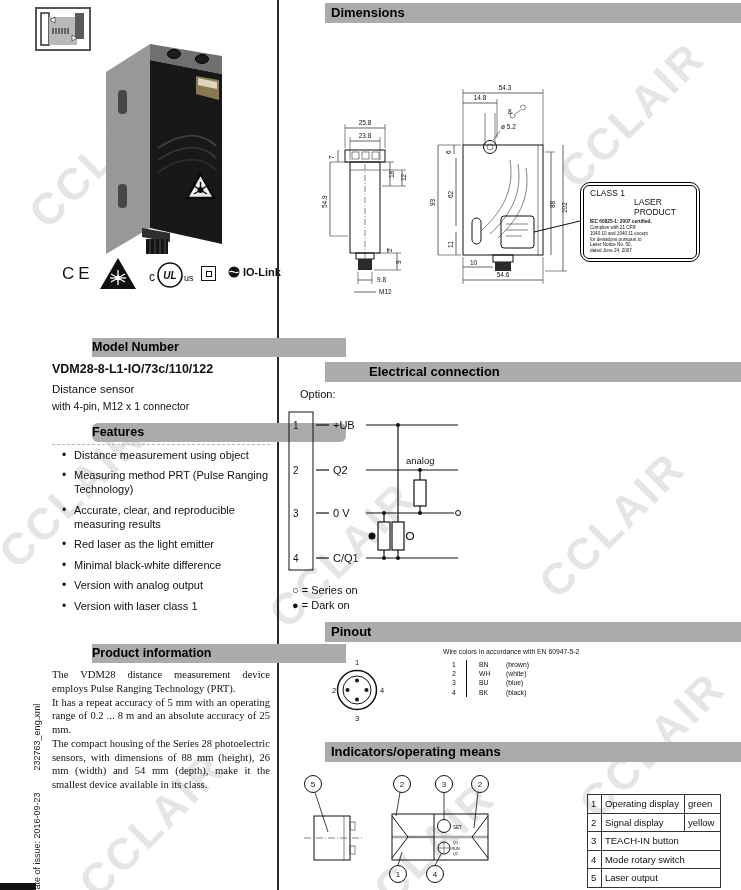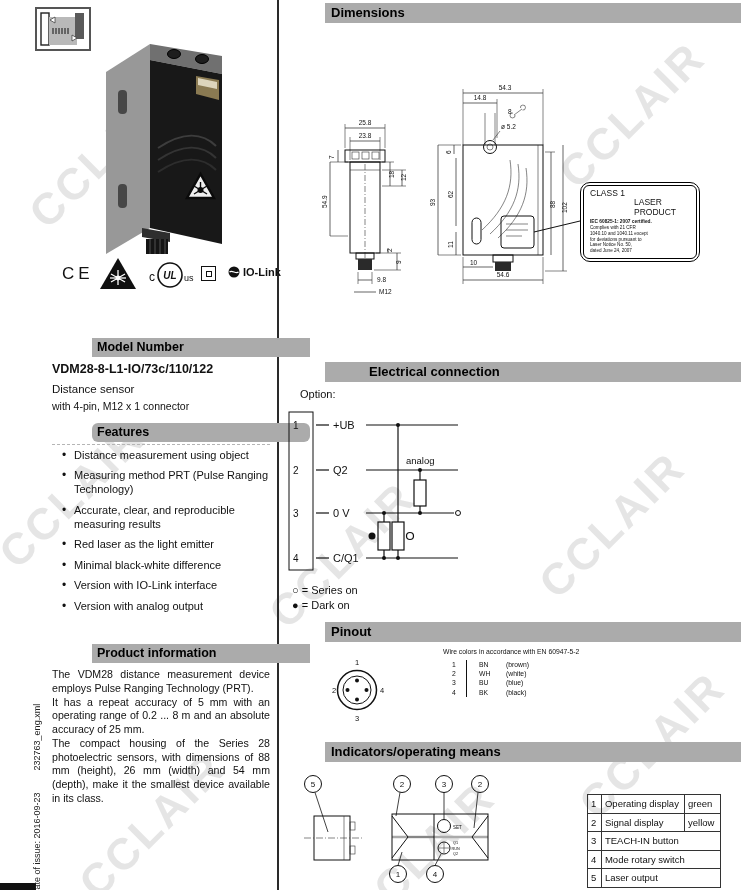--- a/index.html
+++ b/index.html
@@ -9,30 +9,30 @@
     font-family:"Liberation Sans", sans-serif; color:#111; overflow:hidden;
   }
   .abs { position:absolute; }
   .wm {
     position:absolute; font-size:44px; font-weight:bold; letter-spacing:3px;
     color:rgba(170,170,170,0.30); transform:rotate(-45deg); z-index:0;
     pointer-events:none; white-space:nowrap;
   }
   .content { position:relative; z-index:1; }
   .bar { background:#ababab; font-weight:bold; color:#000; position:absolute;margin-left:40px; }
-  .bar-left  { width:218px; height:19px; font-size:12.5px; line-height:19px; padding-left:5px; }
+  .bar-left  { width:254px; height:19px; font-size:12.5px; line-height:19px; }
   .bar-right { width:450px; height:20px; font-size:13px;  line-height:20px; padding-left:6px; }
   .body-text { font-size:11px; }
   ul.features { list-style:none; }
   ul.features li {
     position:relative; padding-left:14px; margin-bottom:6.5px;
     font-size:11px; line-height:1.27;
   }
   ul.features li::before { content:"•"; position:absolute; left:2px; top:-1px; font-size:12px; }
-  .pinfo p { font-size:10.6px; line-height:1.3; text-align:justify; }
+  .pinfo p { font-size:10.6px; line-height:1.3; text-align:justify;font-family:Liberation Serif, serif; }
   svg text { font-family:"Liberation Sans", sans-serif; fill:#111; }
   .dim-line { stroke:#222; stroke-width:0.7; fill:none; }
   .draw-line { stroke:#111; stroke-width:1; fill:none; }
   .thin { stroke:#333; stroke-width:0.6; fill:none; }
   .dim-t { font-size:6.5px; }
   .laser-box-outer {
     position:absolute; border:1.6px solid #000; border-radius:10px; padding:2px;
     background:#fff;
   }
   .laser-box-inner {
@@ -159,22 +159,22 @@
     <div class="abs" style="left:52px; top:400px; font-size:10.5px;">with 4-pin, M12 x 1 connector</div>
 
     <div class="bar bar-left" style="left:52px; top:423px;border-radius:6px;">Features</div>
     <div class="abs" style="left:52px; top:444px; width:218px; border-top:1px dashed #b5b5b5;"></div>
     <ul class="features abs" style="left:60px; top:449px; width:210px;">
       <li>Distance measurement using object</li>
       <li>Measuring method PRT (Pulse Ranging Technology)</li>
       <li>Accurate, clear, and reproducible measuring results</li>
       <li>Red laser as the light emitter</li>
       <li>Minimal black-white difference</li>
-      <li>Version with IO-Link interface</li>
       <li>Version with analog output</li>
+      <li>Version with laser class 1</li>
     </ul>
 
     <div class="bar bar-left" style="left:52px; top:644px;">Product information</div>
     <div class="pinfo abs" style="left:52px; top:668px; width:218px;">
       <p>The VDM28 distance measurement device employs Pulse Ranging Technology (PRT).</p>
       <p>It has a repeat accuracy of 5 mm with an operating range of 0.2 ... 8 m and an absolute accuracy of 25 mm.</p>
       <p>The compact housing of the Series 28 photoelectric sensors, with dimensions of 88 mm (height), 26 mm (width) and 54 mm (depth), make it the smallest device available in its class.</p>
     </div>
 
     <div class="abs" style="left:32px; top:896px; transform:rotate(-90deg); transform-origin:0 0; white-space:nowrap; font-size:9px; color:#222; display:flex; gap:22px;">

